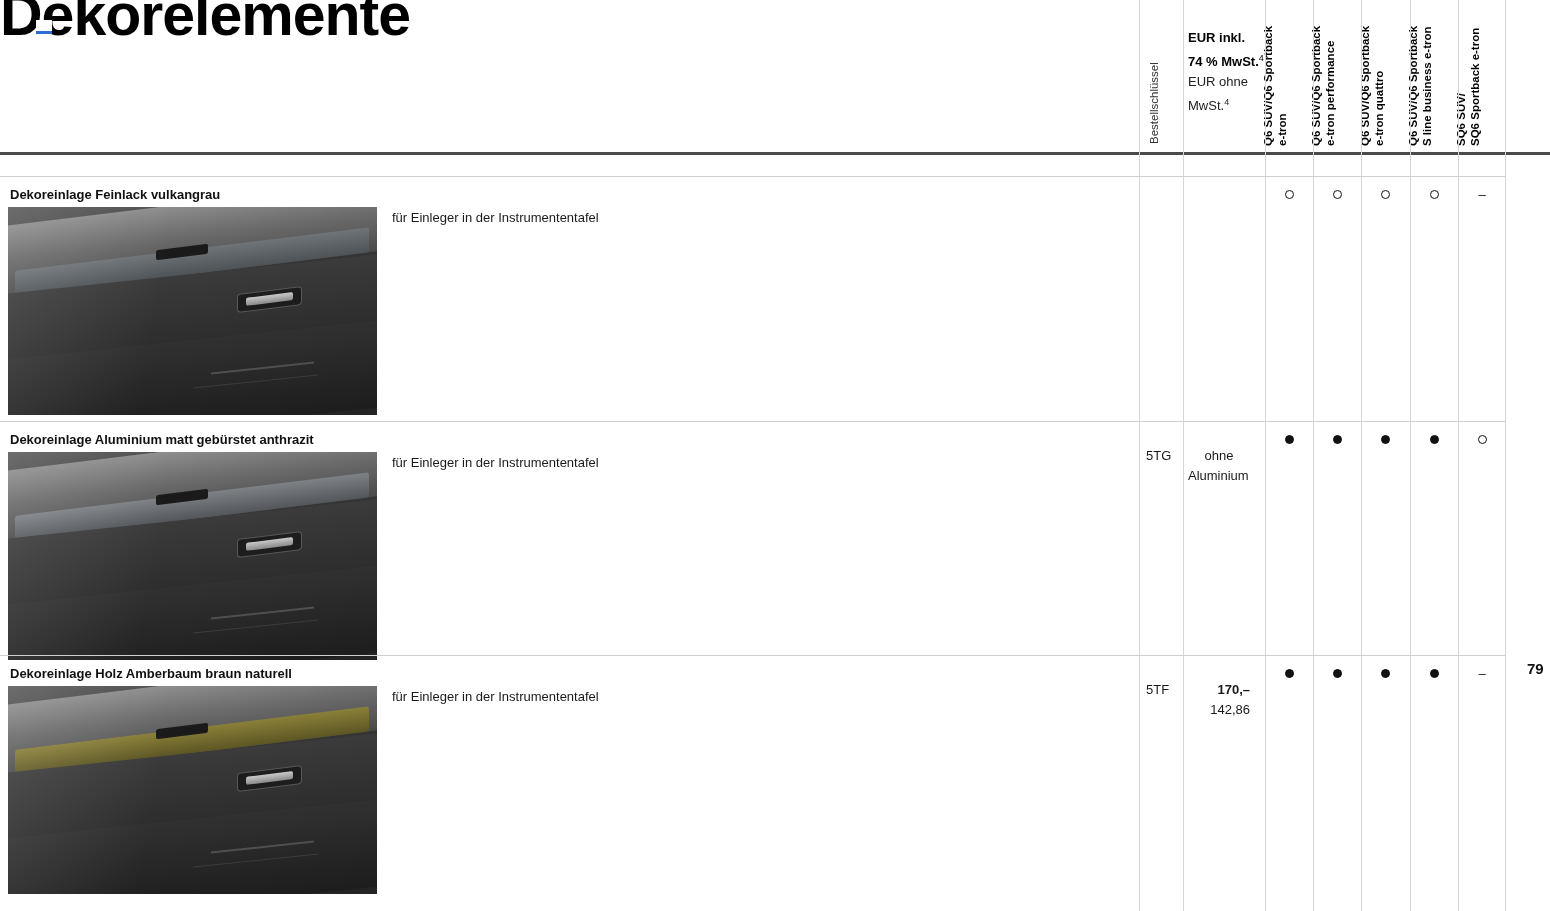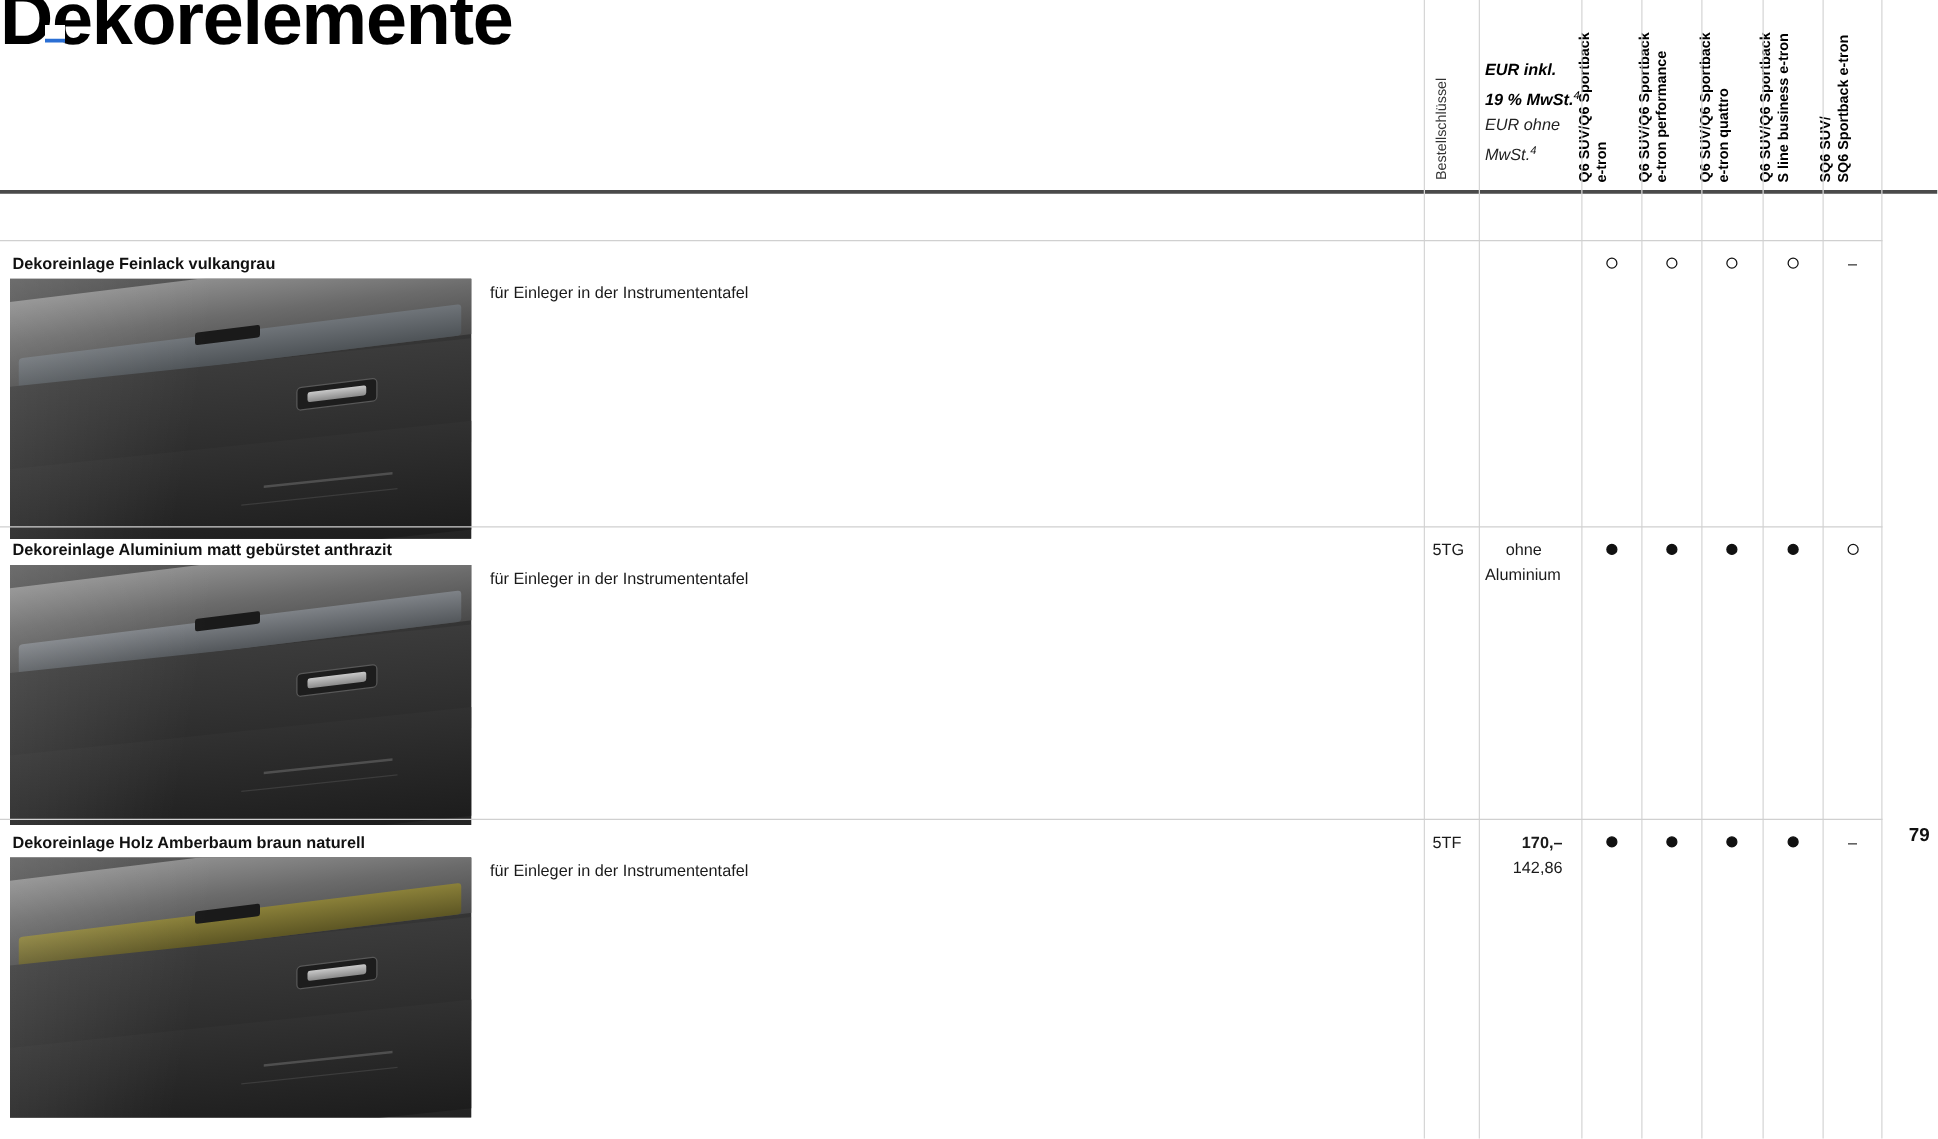--- a/index.html
+++ b/index.html
@@ -94,25 +94,24 @@
     transform: rotate(-90deg);
     white-space: nowrap;
     font-weight: bold;
     font-size: 11.5px;
     line-height: 13.5px;
     text-align: left;
   }
   .price-head {
     position: absolute;
     left: 1188px;
-    top: 46px;
+    top: 28px;
     width: 80px;
     font-size: 13px;
     line-height: 20px;
-    font-style: italic;
   }
   .price-head b { font-weight: bold; }
   .price-head .light { color: #222; }
   sup { font-size: 9px; vertical-align: super; }
 
   
   .row {
     position: absolute;
     left: 0;
     width: 1506px;
@@ -148,20 +147,21 @@
     left: 392px;
     font-size: 13px;
     color: #1a1a1a;
     line-height: 19px;
   }
   .cell-text {
     position: absolute;
     font-size: 13px;
     color: #1a1a1a;
     line-height: 20px;
+    margin-top: 16px;
   }
   .cell-order {
     left: 1146px;
     width: 36px;
     text-align: left;
   }
   .cell-price {
     left: 1188px;
     width: 62px;
     text-align: right;
@@ -266,21 +266,21 @@
 
     <div class="hdr-cell col-order">
       <div class="vert-label small">Bestellschlüssel</div>
     </div>
 
     <div class="price-head">
       <div>
         <b>EUR inkl.</b>
       </div>
       <div>
-        <b>19 % MwSt.</b><sup>4</sup>
+        <b>74 % MwSt.</b><sup>4</sup>
       </div>
       <div class="light">EUR ohne</div>
       <div class="light">
         <span>MwSt.</span><sup>4</sup>
       </div>
     </div>
 
     <div class="hdr-cell c1">
       <div class="vert-wrap2">
         <div>Q6 SUV/Q6 Sportback</div>
@@ -315,21 +315,21 @@
 
   <div class="vline" style="left:1139px; top:0;"></div>
   <div class="vline" style="left:1183px; top:0;"></div>
   <div class="vline" style="left:1265px; top:0;"></div>
   <div class="vline" style="left:1313px; top:0;"></div>
   <div class="vline" style="left:1361px; top:0;"></div>
   <div class="vline" style="left:1410px; top:0;"></div>
   <div class="vline" style="left:1458px; top:0;"></div>
   <div class="vline" style="left:1505px; top:0;"></div>
 
-  <div class="row" style="top:176px; height:245px;margin-top:16px;">
+  <div class="row" style="top:176px; height:245px;">
     <div class="row-title">Dekoreinlage Feinlack vulkangrau</div>
     <div class="row-img" style="top:30px;">
       <div class="dash-img">
         <div class="db-bg"></div>
         <div class="db-top"></div>
         <div class="db-trim grey"></div>
         <div class="db-vent"></div>
         <div class="db-shade"></div>
         <div class="db-handle"></div>
         <div class="db-lower"></div>

